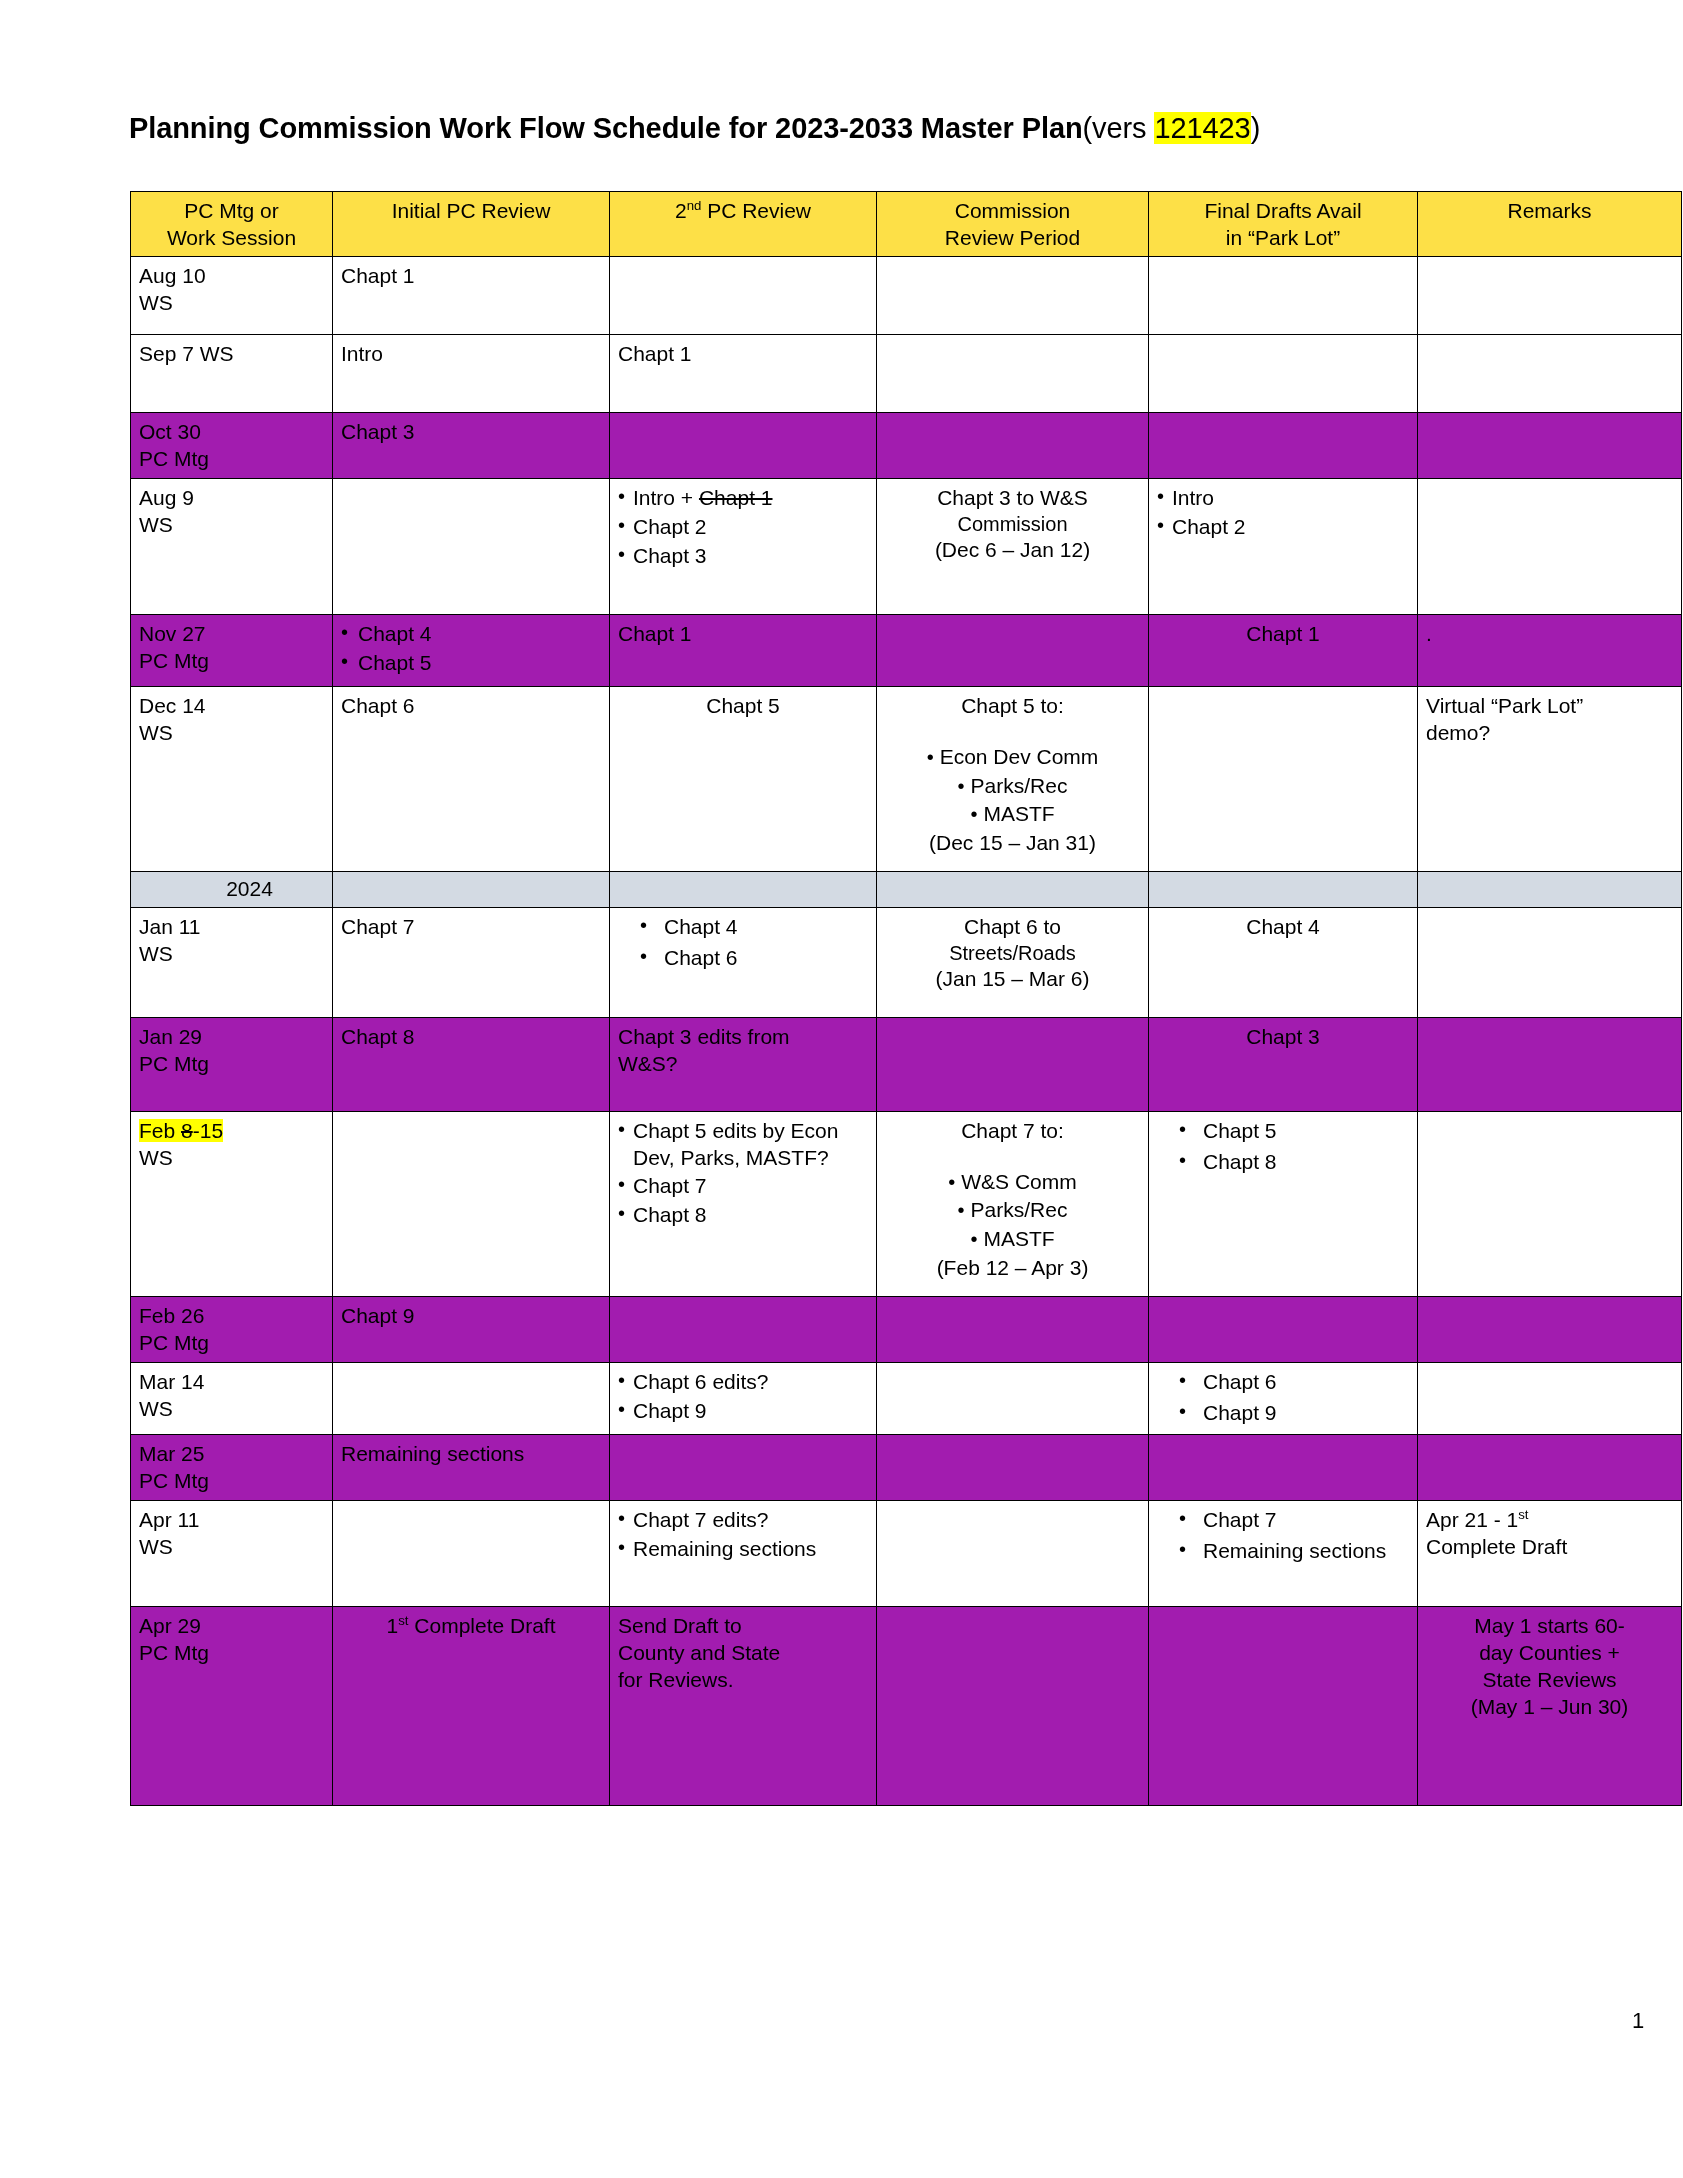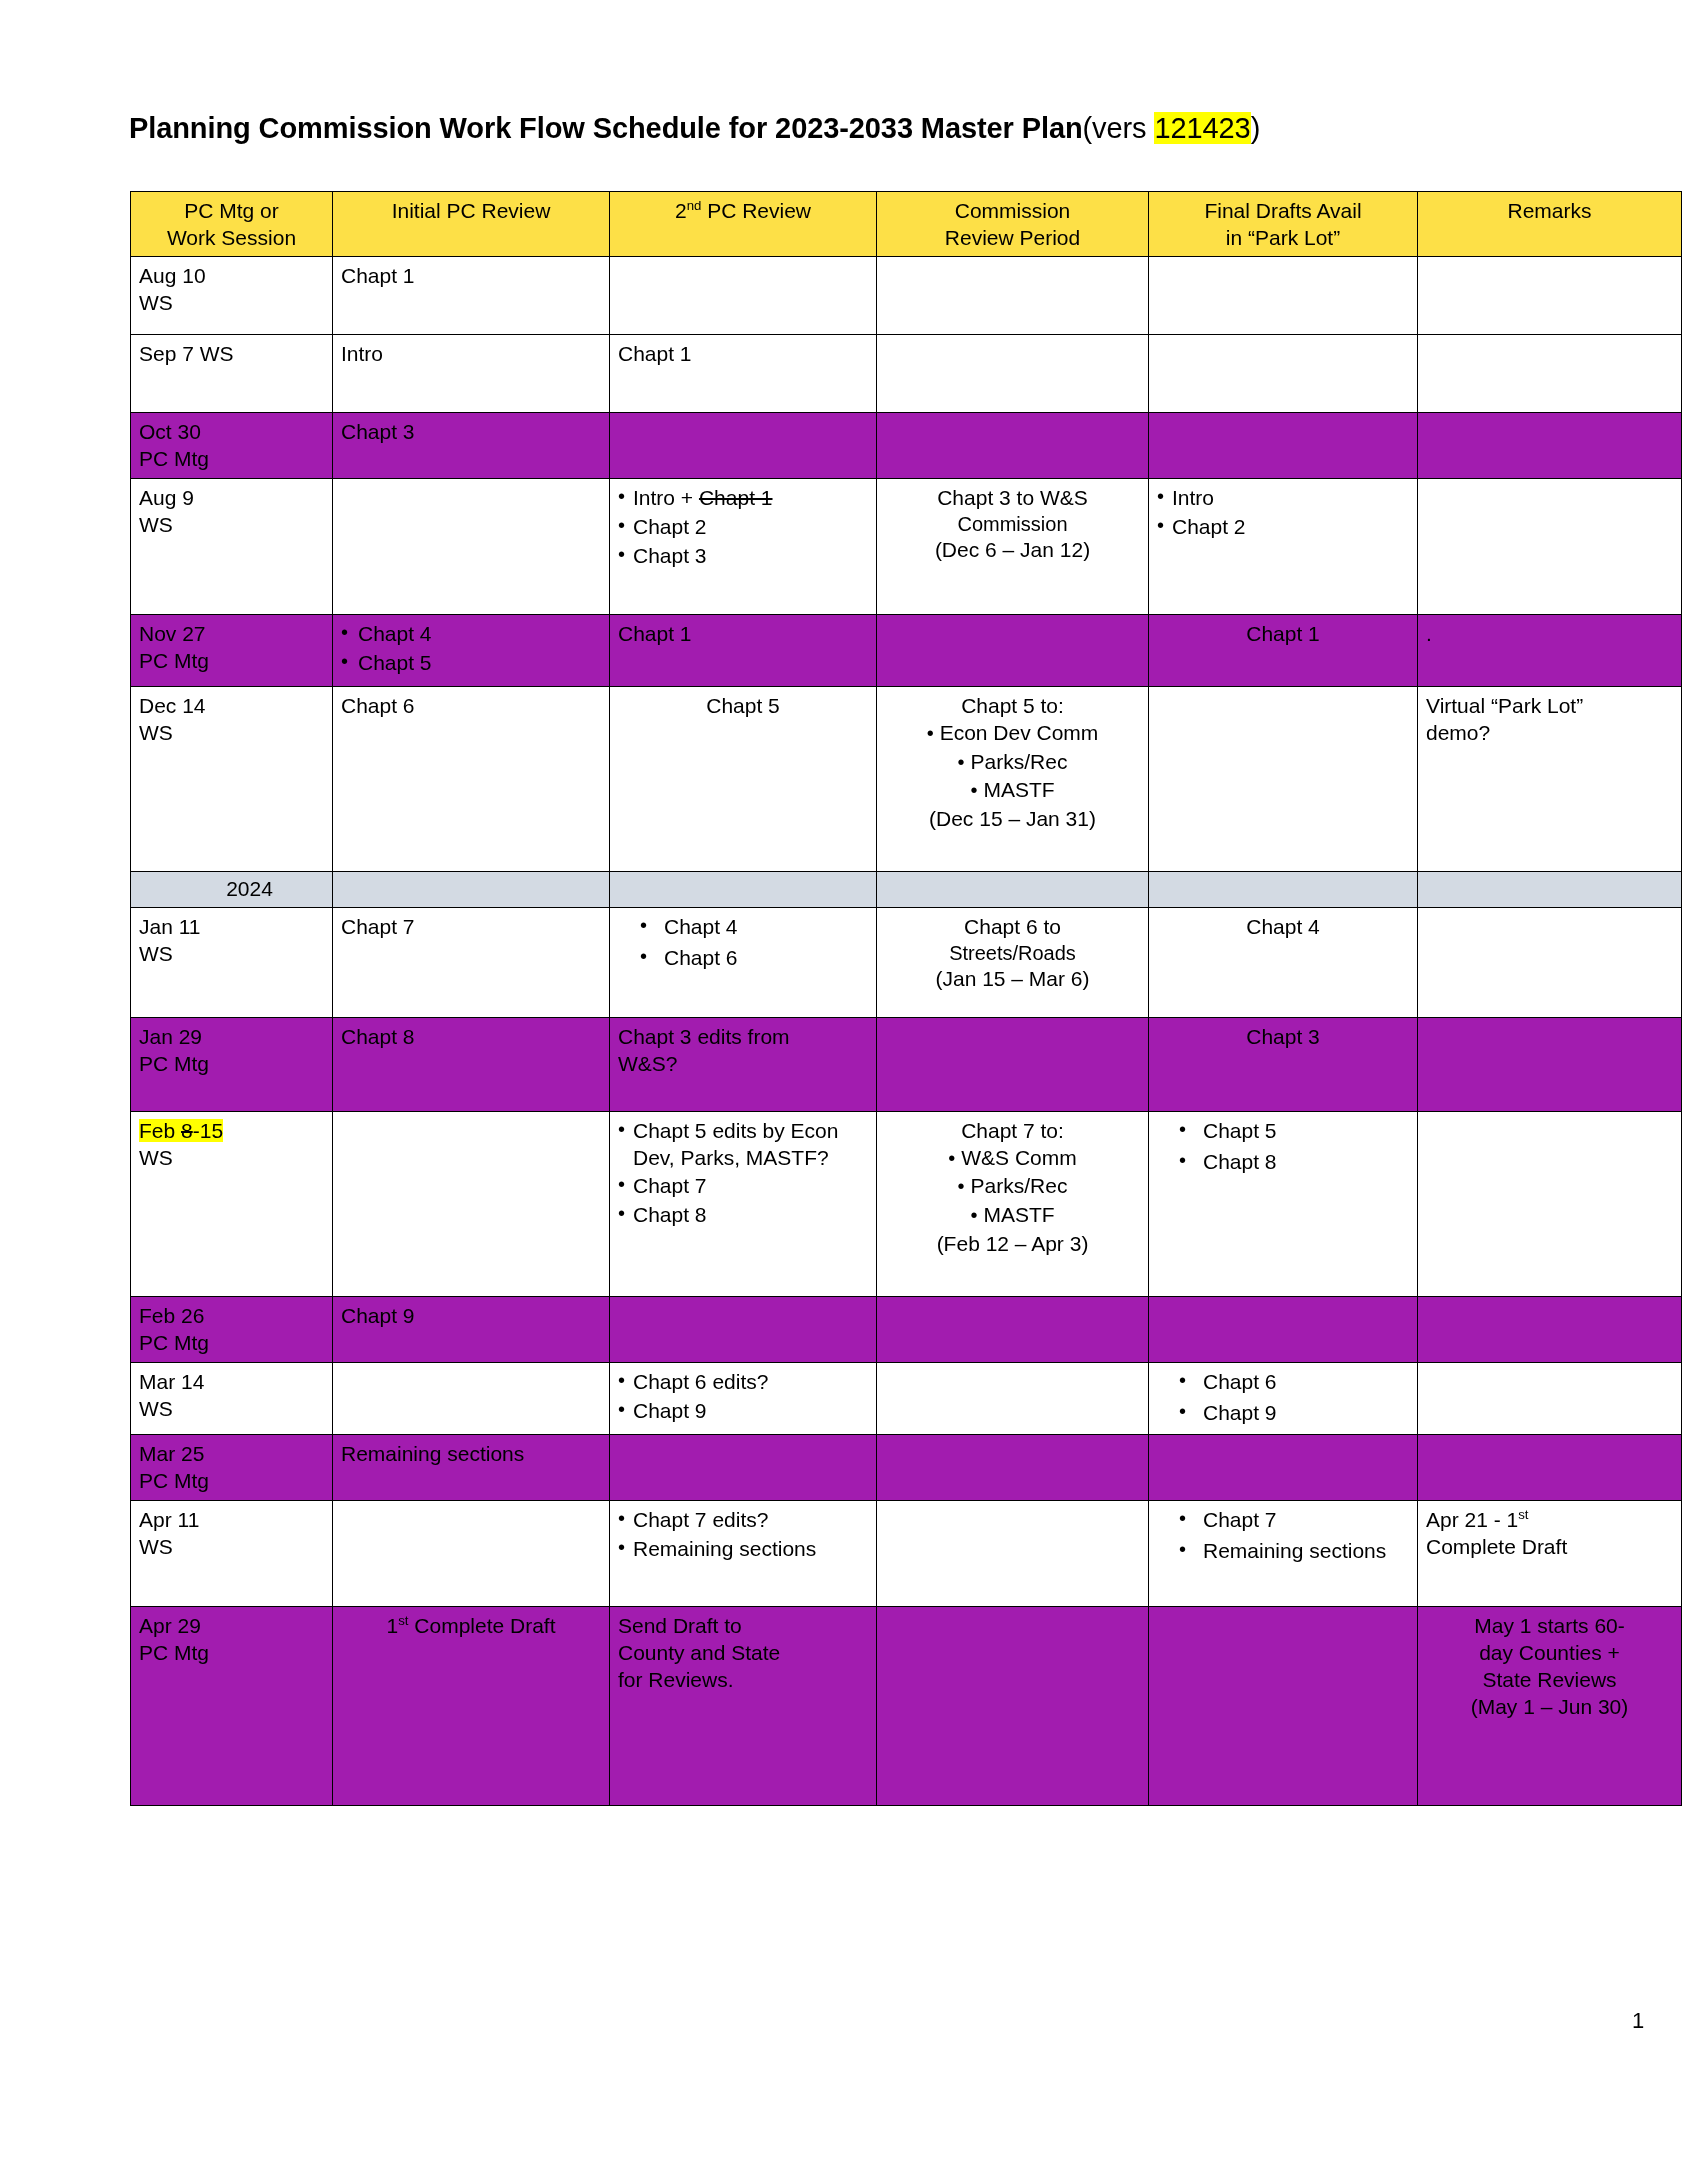--- a/index.html
+++ b/index.html
@@ -93,21 +93,21 @@
   }
   ul.blist > li:before {
     content: "\2022";
     position: absolute;
     left: 0;
     top: -1px;
     font-size: 20px;
   }
   ul.blist.wide > li { padding-left: 46px; margin-bottom: 4px; }
   ul.blist.wide > li:before { left: 22px; }
-  ul.blist.ctrlist { text-align: center; }
+  ul.blist.ctrlist { text-align: center; margin-top: 24px; }
   ul.blist.ctrlist > li {
     padding-left: 0;
     text-align: center;
   }
   ul.blist.ctrlist > li:before {
     position: static;
     margin-right: 6px;
   }
   ul.blist.indent > li { padding-left: 15px; }
   ul.blist.indent > li:before { left: 0px; }

